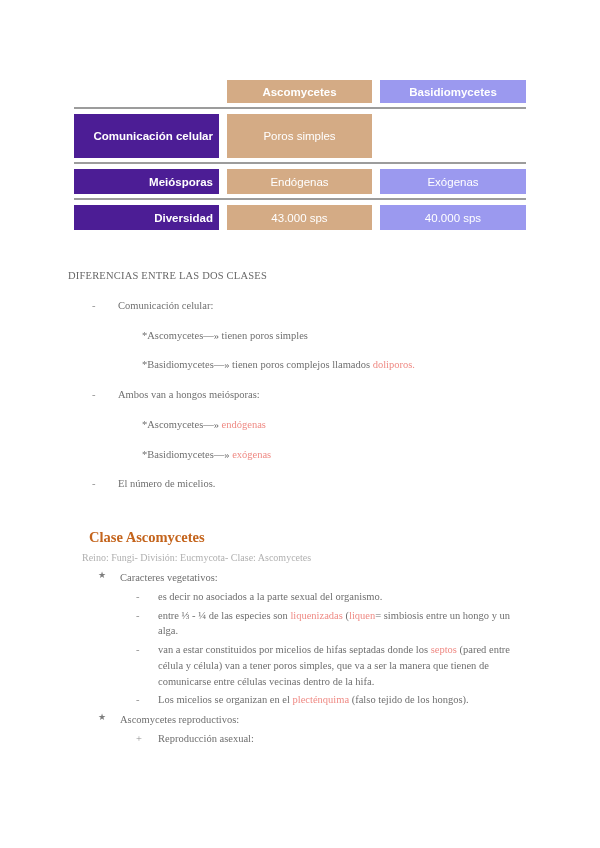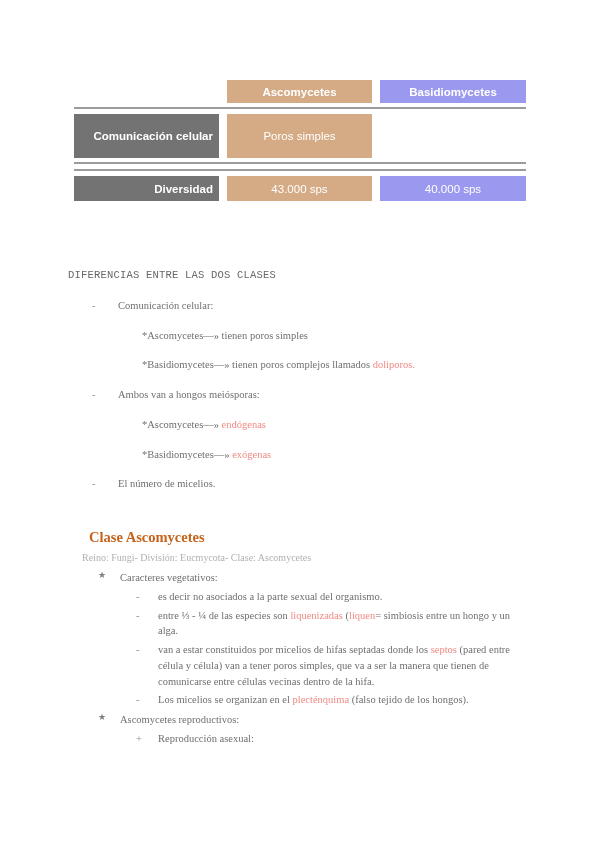--- a/index.html
+++ b/index.html
@@ -47,21 +47,21 @@
     text-align: center;
     padding: 5px 6px;
   }
 
   .cell.label {
     width: 145px;
     margin-right: 8px;
     justify-content: flex-end;
     text-align: right;
     font-weight: bold;
-    background: #737373;
+    background: #4c1d95;
   }
   .cell.label.empty {
     background: transparent;
   }
   .cell.asco {
     width: 145px;
     margin-right: 8px;
     background: #d4ab85;
   }
   .cell.basidio {
@@ -95,21 +95,20 @@
     color: #6f6f6f;
     font-size: 10.5px;
     line-height: 1.5;
   }
 
   .sec-title {
     margin: 0 0 0 68px;
     font-size: 10.5px;
     letter-spacing: .2px;
     color: #676767;
-    font-family: Liberation Mono, monospace;
   }
 
   .lvl1 {
     margin: 14px 0 0 92px;
     position: relative;
     padding-left: 26px;
     color: #6f6f6f;
   }
   .lvl1 .dash {
     position: absolute;
@@ -207,20 +206,25 @@
 
     <div class="hsep"></div>
 
     <div class="trow row-commcel">
       <div class="cell label">Comunicación celular</div>
       <div class="cell asco">Poros simples</div>
     </div>
 
     <div class="hsep"></div>
 
+    <div class="trow row-meio">
+      <div class="cell label">Meiósporas</div>
+      <div class="cell asco">Endógenas</div>
+      <div class="cell basidio">Exógenas</div>
+    </div>
 
     <div class="hsep"></div>
 
     <div class="trow row-div">
       <div class="cell label">Diversidad</div>
       <div class="cell asco">43.000 sps</div>
       <div class="cell basidio">40.000 sps</div>
     </div>
 
   </div>

